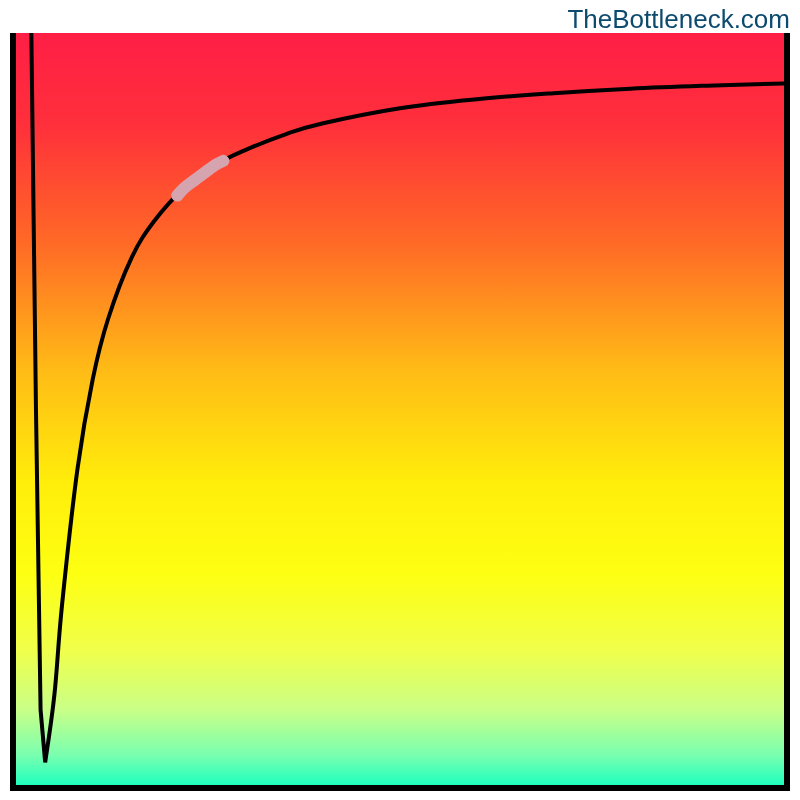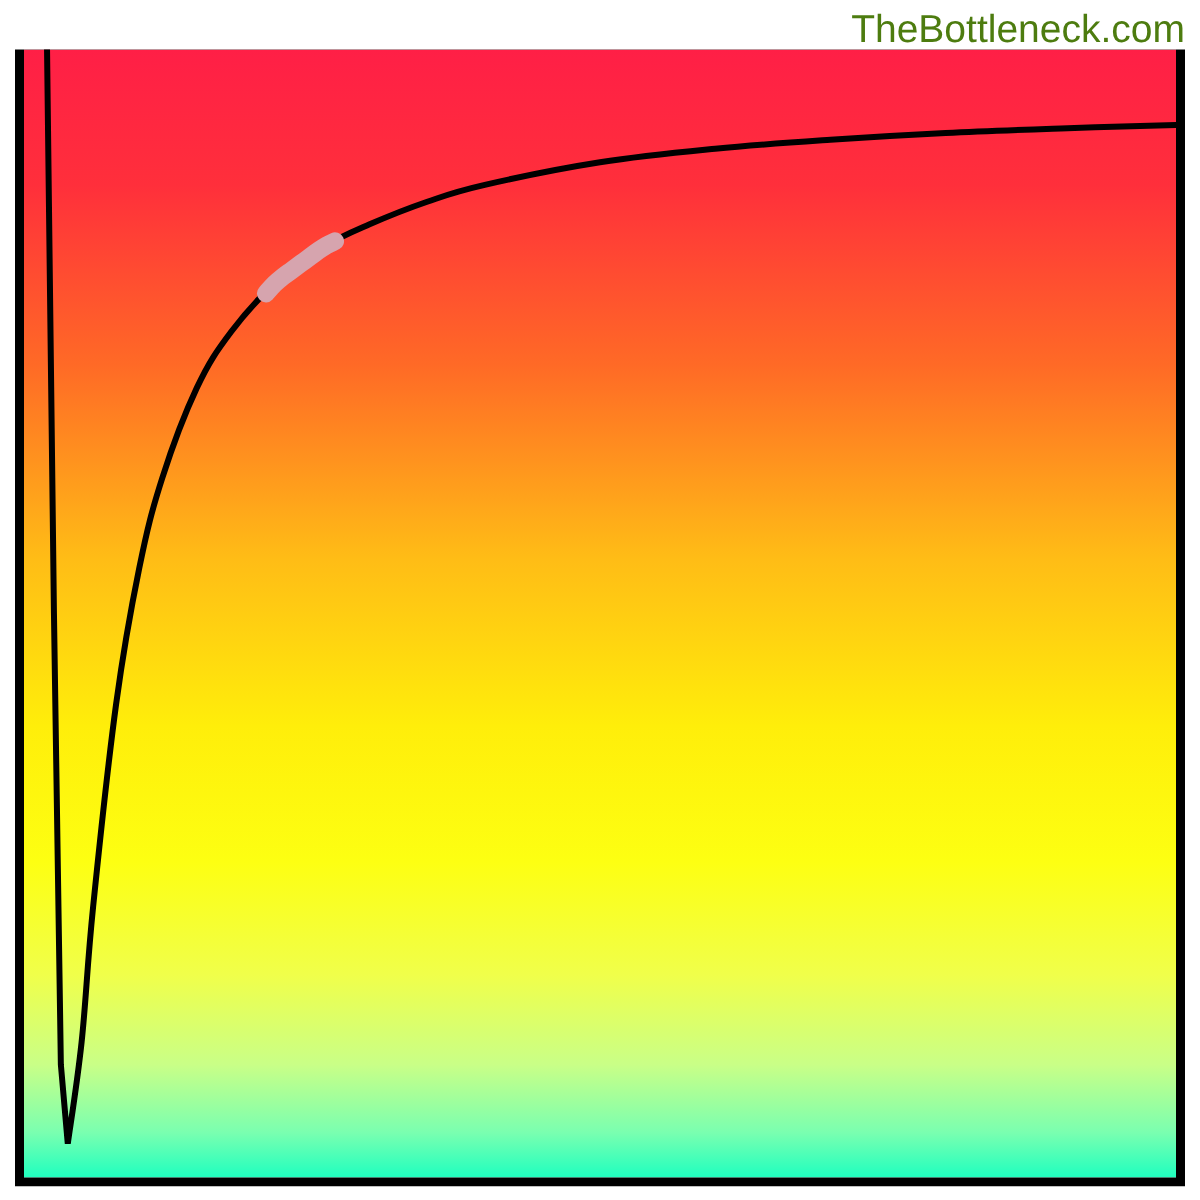--- a/index.html
+++ b/index.html
@@ -15,21 +15,21 @@
     position: relative;
     width: 800px;
     height: 800px;
   }
   .watermark {
     position: absolute;
     top: 4px;
     right: 10px;
     font-size: 26px;
     font-weight: 400;
-    color: #4d7c0f;
+    color: #0c4a6e;
     letter-spacing: 0px;
     user-select: none;
   }
   .plot {
     position: absolute;
     left: 10px;
     top: 33px;
     width: 780px;
     height: 758px;
   }

